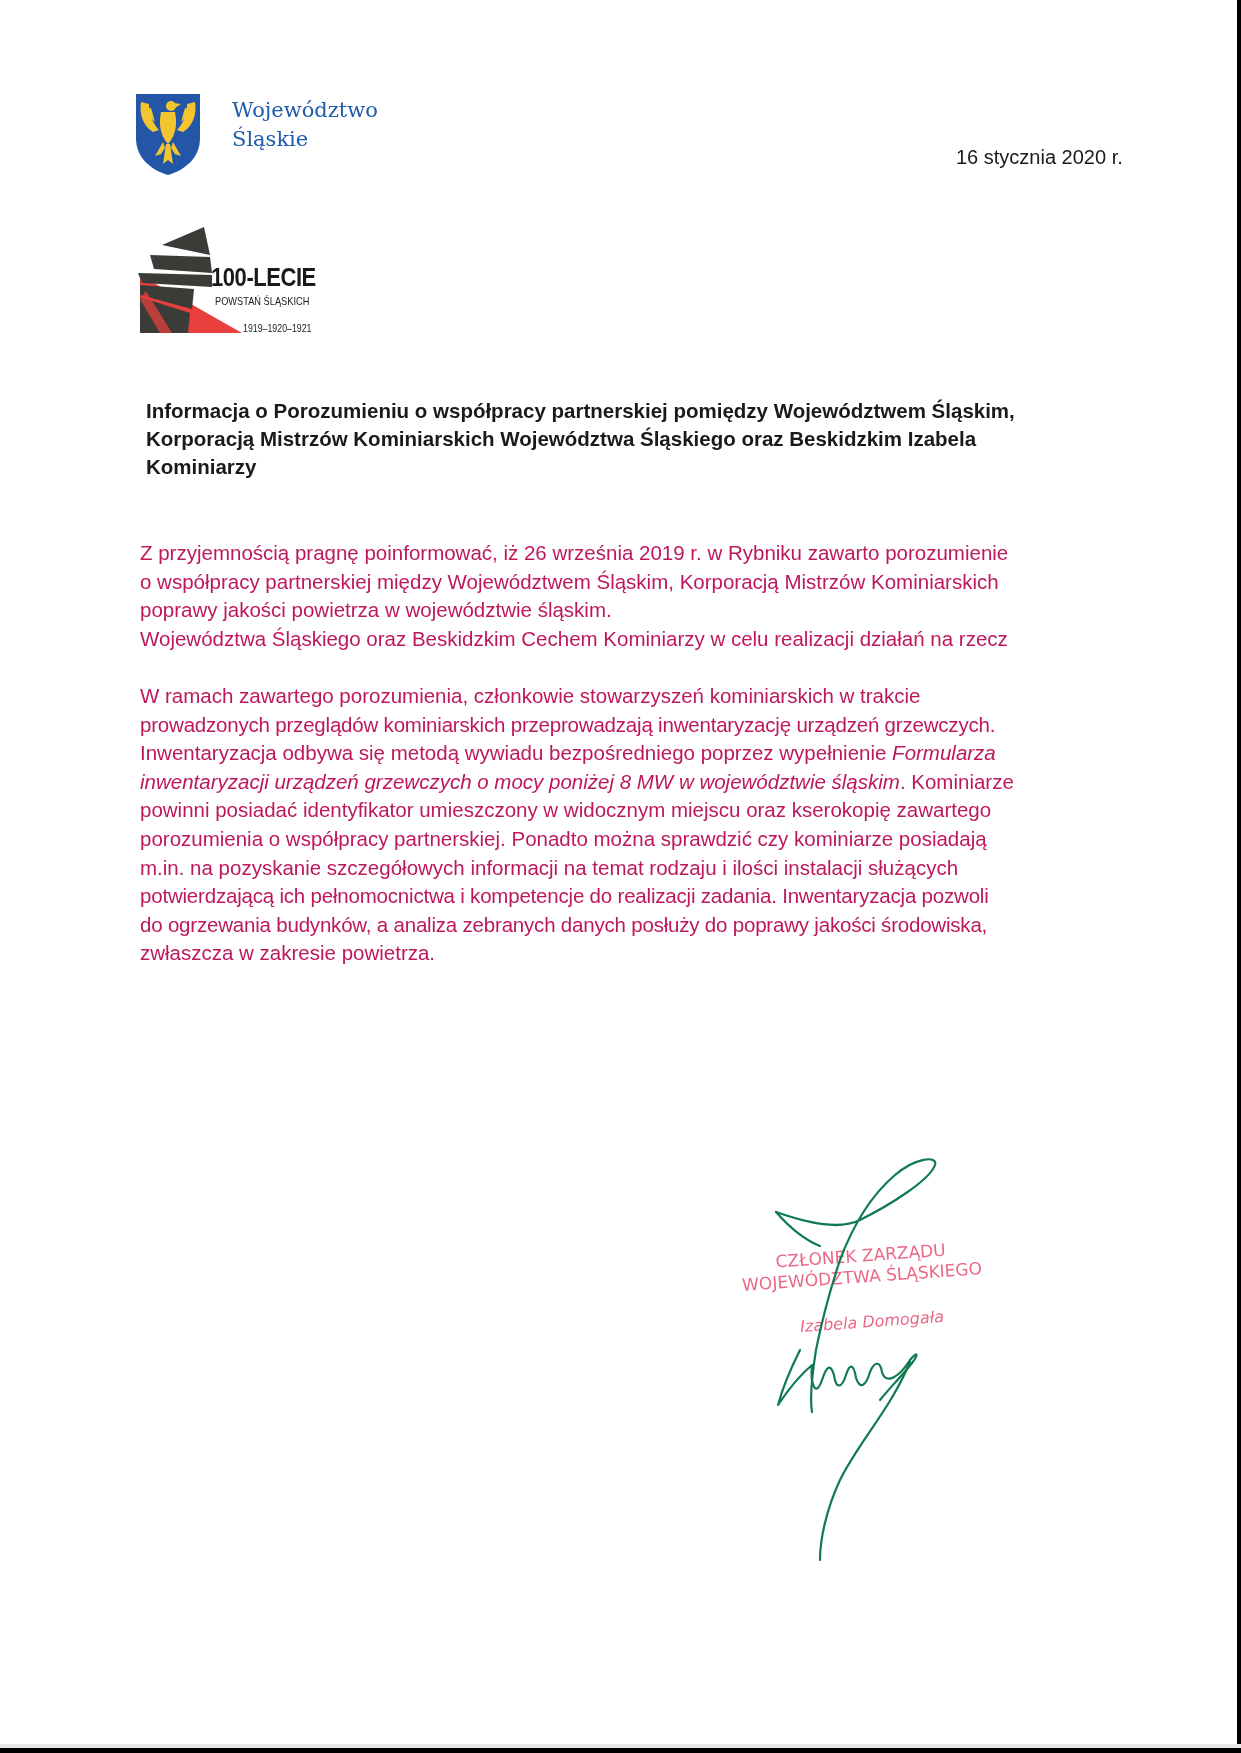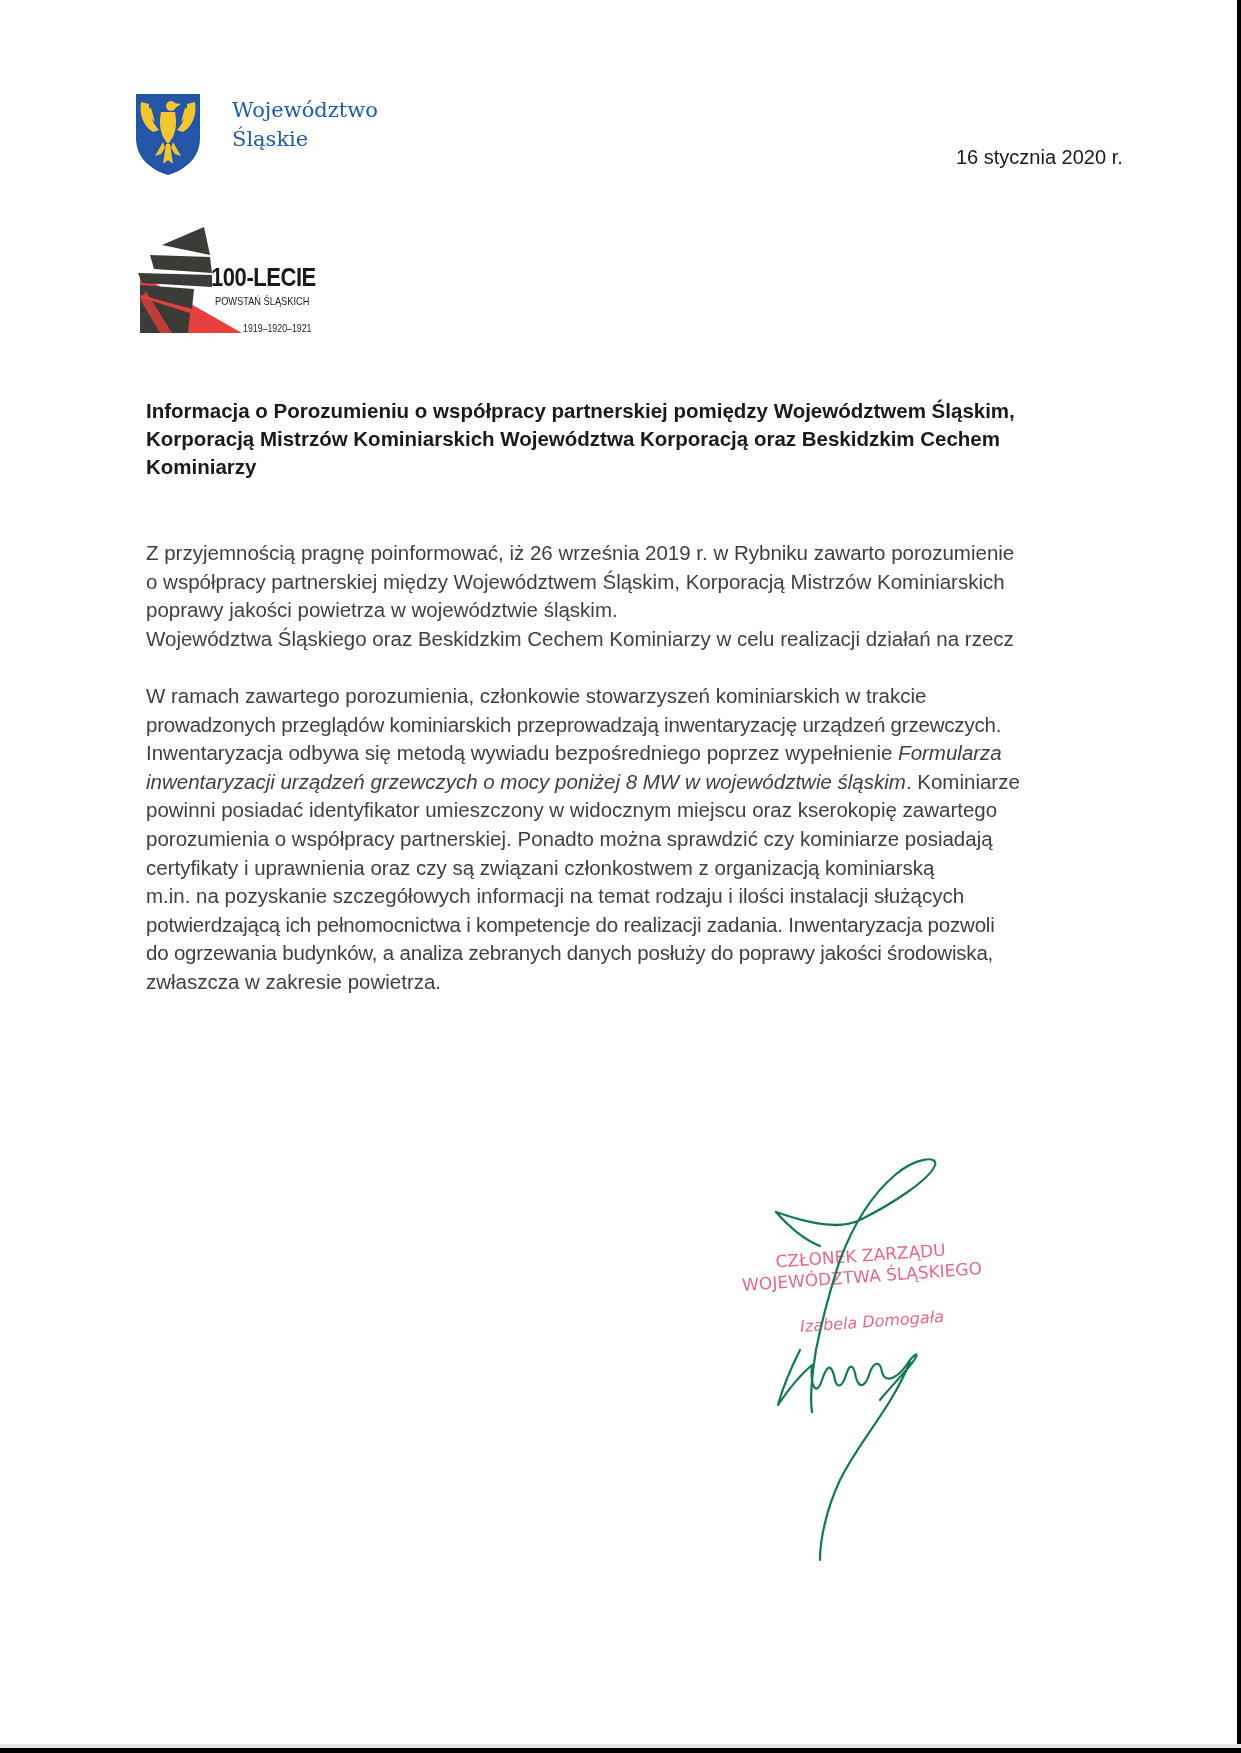--- a/index.html
+++ b/index.html
@@ -42,22 +42,22 @@
       font-size: 10px; color: #1a1a1a; white-space: nowrap; transform: scaleX(0.88); transform-origin: left;
     }
 
     .heading {
       position: absolute; left: 146px; top: 397px; width: 960px;
       font-weight: bold; font-size: 20.5px; line-height: 28px; color: #1a1a1a;
     }
     .heading div { white-space: nowrap; }
 
     .body-text {
-      position: absolute; left: 146px; top: 539px; width: 960px;
-      font-size: 20.5px; line-height: 28.6px; color: #404040;
+      position: absolute; left: 140px; top: 539px; width: 960px;
+      font-size: 20.5px; line-height: 28.6px; color: #be185d;
     }
     .para { margin: 0 0 28.6px 0; }
     .line { white-space: nowrap; display: block; }
     .line.narrow { letter-spacing: -0.2px; }
     em { font-style: italic; }
 
     .signature-block { position: absolute; left: 730px; top: 1150px; width: 300px; height: 420px; }
     .stamp {
       position: absolute; left: 740px; top: 1254px; width: 270px;
       color: #e8577a; font-family: "DejaVu Sans", sans-serif; font-size: 17px;
@@ -113,39 +113,38 @@
   <polygon points="8,60 62,64 60,84 8,70" fill="#3b3b38"></polygon>
   <polygon points="8,72 58,88 56,108 8,108" fill="#3b3b38"></polygon>
   <polygon points="14,66 40,108 28,108 8,74" fill="#e8403c" opacity="0.75"></polygon>
 </svg>
 <div class="anniv-title">100-LECIE</div>
 <div class="anniv-sub">POWSTAŃ ŚLĄSKICH</div>
 <div class="anniv-years">1919–1920–1921</div>
 
 <div class="heading">
   <div>Informacja o Porozumieniu o współpracy partnerskiej pomiędzy Województwem Śląskim,</div>
-  <div>Korporacją Mistrzów Kominiarskich Województwa Korporacją oraz Beskidzkim Cechem</div>
+  <div>Korporacją Mistrzów Kominiarskich Województwa Śląskiego oraz Beskidzkim Izabela</div>
   <div>Kominiarzy</div>
 </div>
 
 <div class="body-text">
   <div class="para">
     <span class="line">Z przyjemnością pragnę poinformować, iż 26 września 2019 r. w Rybniku zawarto porozumienie</span>
     <span class="line">o współpracy partnerskiej między Województwem Śląskim, Korporacją Mistrzów Kominiarskich</span>
     <span class="line">poprawy jakości powietrza w województwie śląskim.</span>
     <span class="line">Województwa Śląskiego oraz Beskidzkim Cechem Kominiarzy w celu realizacji działań na rzecz</span>
   </div>
   <div class="para">
     <span class="line">W ramach zawartego porozumienia, członkowie stowarzyszeń kominiarskich w trakcie</span>
     <span class="line narrow">prowadzonych przeglądów kominiarskich przeprowadzają inwentaryzację urządzeń grzewczych.</span>
     <span class="line"><span>Inwentaryzacja odbywa się metodą wywiadu bezpośredniego poprzez wypełnienie </span><em>Formularza</em></span>
     <span class="line"><em>inwentaryzacji urządzeń grzewczych o mocy poniżej 8 MW w województwie śląskim</em><span>. Kominiarze</span></span>
     <span class="line">powinni posiadać identyfikator umieszczony w widocznym miejscu oraz kserokopię zawartego</span>
     <span class="line">porozumienia o współpracy partnerskiej. Ponadto można sprawdzić czy kominiarze posiadają</span>
-    <span class="line">certyfikaty i uprawnienia oraz czy są związani członkostwem z organizacją kominiarską</span>
     <span class="line">m.in. na pozyskanie szczegółowych informacji na temat rodzaju i ilości instalacji służących</span>
     <span class="line narrow">potwierdzającą ich pełnomocnictwa i kompetencje do realizacji zadania. Inwentaryzacja pozwoli</span>
     <span class="line narrow">do ogrzewania budynków, a analiza zebranych danych posłuży do poprawy jakości środowiska,</span>
     <span class="line">zwłaszcza w zakresie powietrza.</span>
   </div>
 </div>
 
 <div class="stamp">
   <div class="l1">CZŁONEK ZARZĄDU</div>
   <div class="l2">WOJEWÓDZTWA ŚLĄSKIEGO</div>

